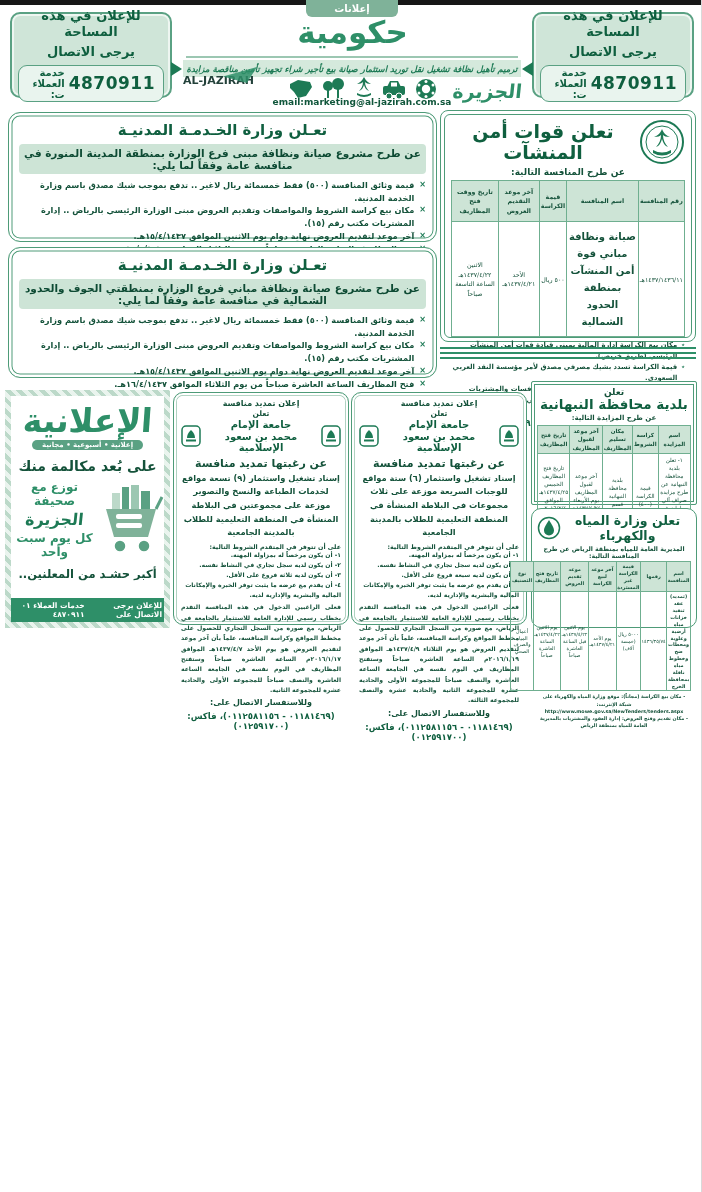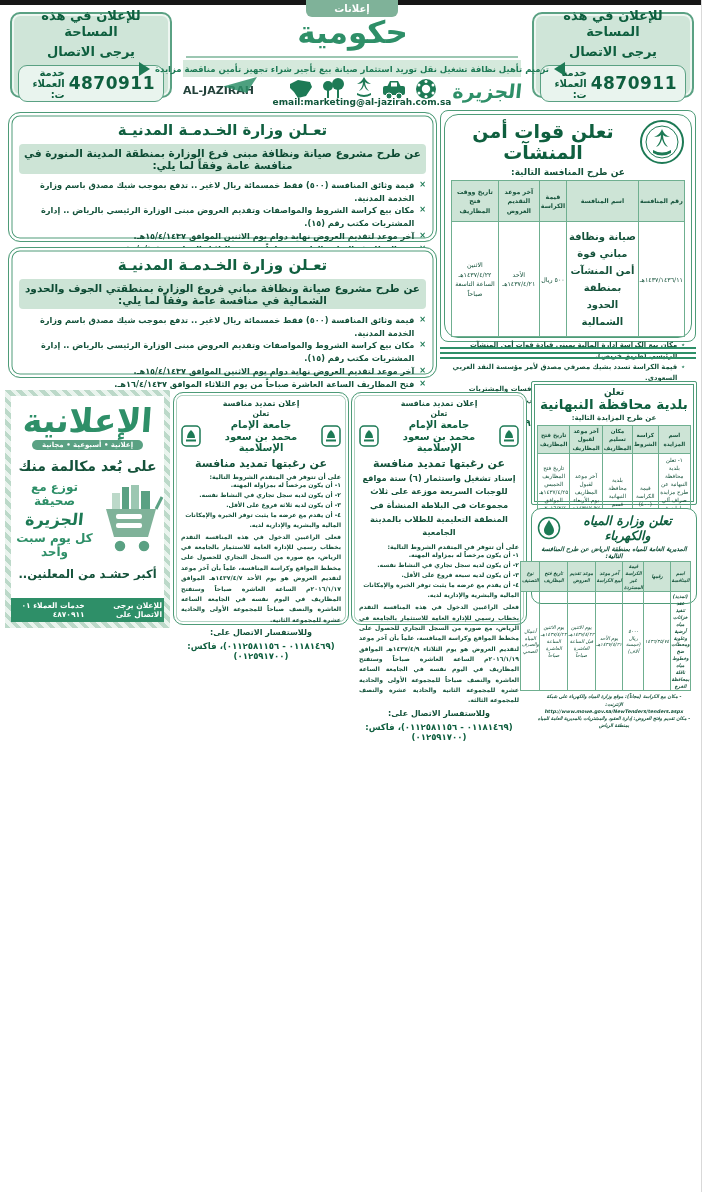--- a/index.html
+++ b/index.html
@@ -35,26 +35,26 @@
   .hdr-tab {
     left:306px; top:0; width:92px; height:17px; background:#7fb299; border-radius:0 0 6px 6px;
     color:#ffffff; font-size:10px; font-weight:bold; display:flex; align-items:center; justify-content:center;
   }
   .hdr-title { left:180px; top:16px; width:345px; font-size:31px; font-weight:bold; color:#2e8f68; text-align:center; line-height:1.05;}
   .hdr-rule { left:186px; top:56px; width:332px; height:2px; background:#9cc7b2; }
   .svc-strip {
     left:183px; top:60px; width:338px; height:17px; background:#d5e9dc;
     display:flex; align-items:center; justify-content:center; gap:5px;
   }
-  .svc-strip .txt { font-size:8.5px; font-weight:bold; color:#1d7a55; white-space:nowrap; }
+  .svc-strip .txt { font-size:8.5px; font-weight:bold; color:#1d7a55; white-space:nowrap;font-style:italic; }
   .tri { width:0; height:0; border-top:7px solid transparent; border-bottom:7px solid transparent; }
   .tri.left  { border-right:11px solid #1d7a55; }
   .tri.right { border-left:11px solid #1d7a55; }
 
-  .brand-en { left:183px; top:84px; width:95px; font-size:11px; font-weight:bold; color:#23413a; direction:ltr; text-align:left;}
+  .brand-en { left:183px; top:74px; width:95px; font-size:11px; font-weight:bold; color:#23413a; direction:ltr; text-align:left;}
   .swoosh { position:absolute; left:40px; top:-7px; width:34px; height:16px; background:#2e8f68; clip-path:polygon(0 60%, 100% 0, 70% 100%); opacity:.85;}
   .hdr-icons { left:288px; top:76px; width:150px; display:flex; justify-content:space-between; align-items:flex-end; }
   .hdr-icons svg { display:block; }
   .hdr-email { left:262px; top:97px; width:200px; font-size:9px; color:#10563b; direction:ltr; text-align:center; font-weight:bold;}
   .brand-ar { left:470px; top:80px; width:52px; font-size:19px; font-weight:bold; color:#2e8f68; text-align:center; transform:skewX(-6deg); }
 
   
   .civil {
     left:8px; width:429px; background:#fff;
     border:1.5px solid #4e9b78; border-radius:12px;
@@ -69,21 +69,21 @@
   .civil ul { list-style:none; }
   .civil li { display:flex; gap:5px; font-size:8.2px; font-weight:bold; color:#14523a; line-height:1.55; }
   .civil li .mk { color:#1d7a55; font-size:8px; }
   .civil .closing { text-align:center; font-size:9px; font-weight:bold; margin-top:1px; }
 
   
   .security {
     left:440px; top:110px; width:256px; height:232px; background:#fff;
     border:1px solid #4e9b78; border-radius:8px; padding:3px;
   }
-  .security .inner { border:1.5px solid #4e9b78; border-radius:14px; height:100%; padding:4px 6px; }
+  .security .inner { border:1.5px solid #4e9b78; border-radius:6px; height:100%; padding:4px 6px; }
   .sec-head { display:flex; align-items:center; gap:4px; }
   .sec-title { flex:1; text-align:center; font-size:19px; font-weight:bold; color:#0f5f3f; line-height:1.1; }
   .sec-sub { text-align:center; font-size:9px; font-weight:bold; margin:2px 0 3px; }
   table.gtable { width:100%; border-collapse:collapse; }
   table.gtable th, table.gtable td {
     border:1px solid #6faf90; font-size:6.3px; color:#14523a; padding:6px 1px; text-align:center; vertical-align:middle; line-height:1.5;
   }
   table.gtable th { background:#cde4d6; font-weight:bold; }
   .sec-name { font-size:10px !important; font-weight:bold; line-height:1.7 !important; }
   .sec-notes { list-style:none; margin-top:3px; }
@@ -121,22 +121,22 @@
     left:531px; top:381px; width:166px; height:124px; background:#fff;
     border:1px solid #4e9b78; box-shadow: inset 0 0 0 2px #fff, inset 0 0 0 3px #4e9b78;
     padding:5px 5px 3px; border-radius:2px;
   }
   .nab .announce { text-align:center; font-size:9px; font-weight:bold;}
   .nab .title { text-align:center; font-size:13.5px; font-weight:bold; color:#0f5f3f; line-height:1.1;}
   .nab .sub { text-align:center; font-size:7px; font-weight:bold; margin:2px 0 3px;}
   .nab table.gtable th, .nab table.gtable td { font-size:5.6px; padding:1.5px 1px; line-height:1.45;}
 
   .water {
-    left:531px; top:508px; width:166px; height:96px; background:#fff;
-    border:1.5px solid #4e9b78; border-radius:10px; padding:4px 5px 3px;font-style:italic;
+    left:531px; top:508px; width:166px; height:120px; background:#fff;
+    border:1.5px solid #4e9b78; border-radius:10px; padding:4px 5px 3px;
   }
   .water .t-row { display:flex; align-items:center; gap:3px; }
   .water .title { flex:1; text-align:center; font-size:12.5px; font-weight:bold; color:#0f5f3f; }
   .water .sub { text-align:center; font-size:6.2px; font-weight:bold; margin:2px 0 2px;}
   .water table.gtable th, .water table.gtable td { font-size:4.9px; padding:1px .5px; line-height:1.4;}
   .water .notes { margin-top:2px; }
   .water .notes div { font-size:4.8px; font-weight:bold; line-height:1.5; text-align:center;}
   .water .notes .url { direction:ltr; color:#14523a; }
 
   
@@ -374,20 +374,21 @@
           <rect x="5" y="14.5" width="10" height="2" fill="#1d7a55"></rect>
       </svg>
       <div class="nm">جامعة الإمام محمد بن سعود الإسلامية</div>
       <svg width="20" height="22" viewBox="0 0 20 22">
         <rect x="1" y="1" width="18" height="20" rx="4" fill="none" stroke="#1d7a55" stroke-width="1.5"></rect>
         <path d="M10 5 C7 8 6 10 6 13 L14 13 C14 10 13 8 10 5 Z" fill="#1d7a55"></path>
           <rect x="5" y="14.5" width="10" height="2" fill="#1d7a55"></rect>
       </svg>
     </div>
     <div class="intent">عن رغبتها تمديد منافسة</div>
+    <div class="body">إسناد تشغيل واستثمار (٩) تسعة مواقع لخدمات الطباعة والنسخ والتصوير موزعة على مجموعتين في البلاطة المنشأة في المنطقة التعليمية للطلاب بالمدينة الجامعية</div>
     <div class="cond-intro">على أن تتوفر في المتقدم الشروط التالية:</div>
     <ol>
       <li>١- أن يكون مرخصاً له بمزاولة المهنة.</li>
       <li>٢- أن يكون لديه سجل تجاري في النشاط نفسه.</li>
       <li>٣- أن يكون لديه ثلاثة فروع على الأقل.</li>
       <li>٤- أن يقدم مع عرضه ما يثبت توفر الخبرة والإمكانات المالية والبشرية والإدارية لديه.</li>
     </ol>
     <div class="para">فعلى الراغبين الدخول في هذه المنافسة التقدم بخطاب رسمي للإدارة العامة للاستثمار بالجامعة في الرياض، مع صورة من السجل التجاري للحصول على مخطط المواقع وكراسة المنافسة، علماً بأن آخر موعد لتقديم العروض هو يوم الأحد ١٤٣٧/٤/٧هـ الموافق ٢٠١٦/١/١٧م الساعة العاشرة صباحاً وستفتح المظاريف في اليوم نفسه في الجامعة الساعة العاشرة والنصف صباحاً للمجموعة الأولى والحادية عشرة للمجموعة الثانية.</div>
     <div class="c-label">وللاستفسار الاتصال على:</div>
     <div class="c-phone">(٠١١٨١٤٦٩ - ٠١١٢٥٨١١٥٦)، فاكس: (٠١٢٥٩١٧٠٠)</div>

